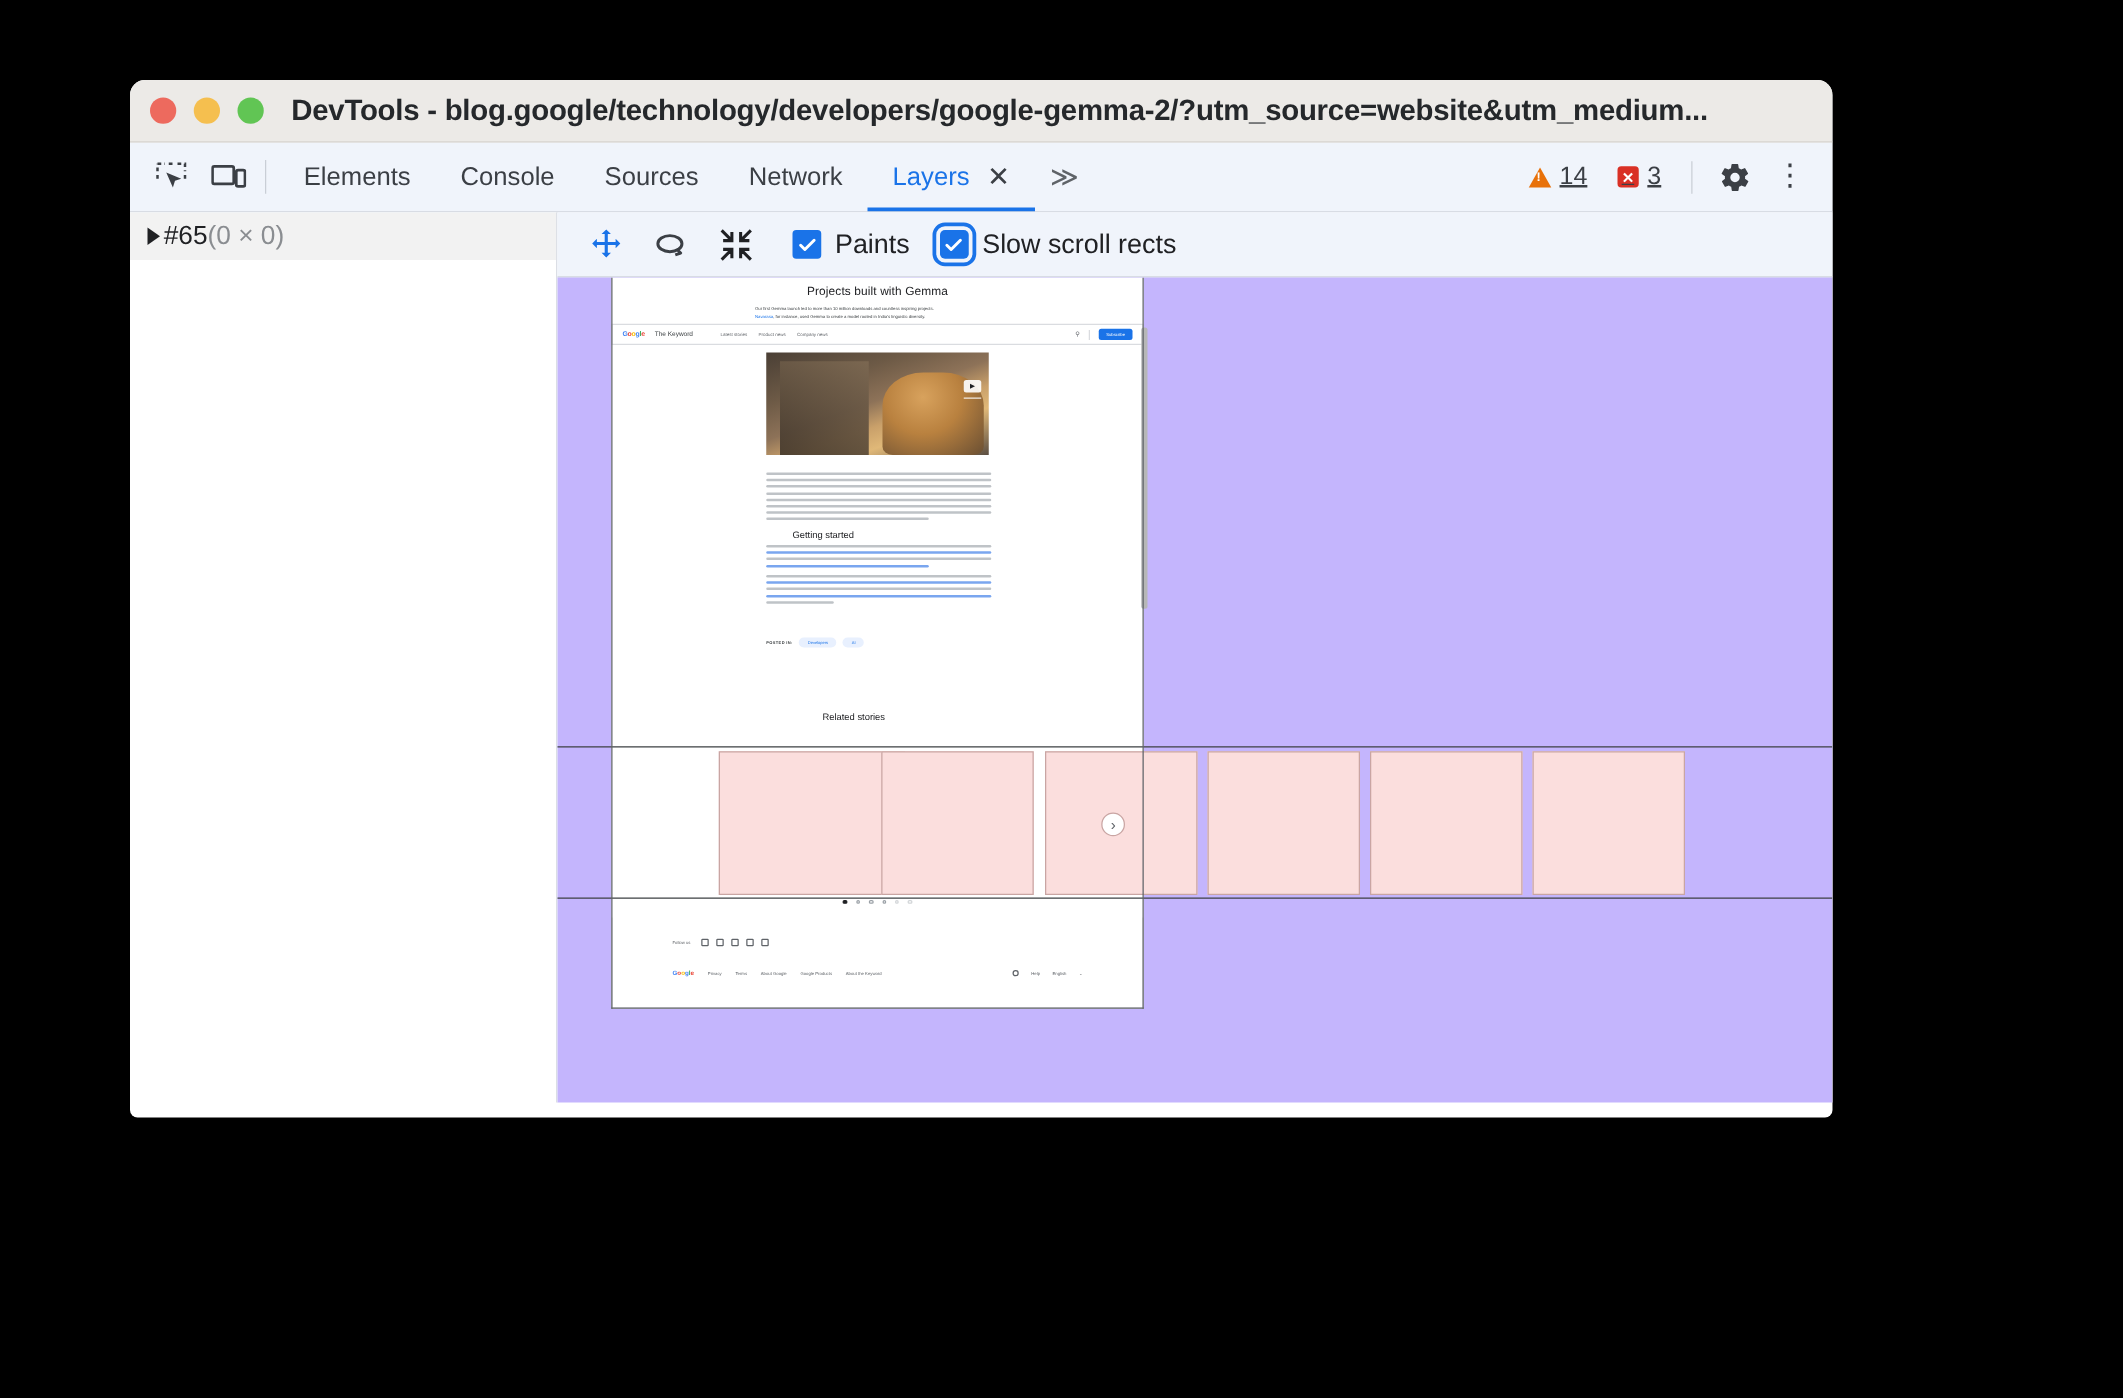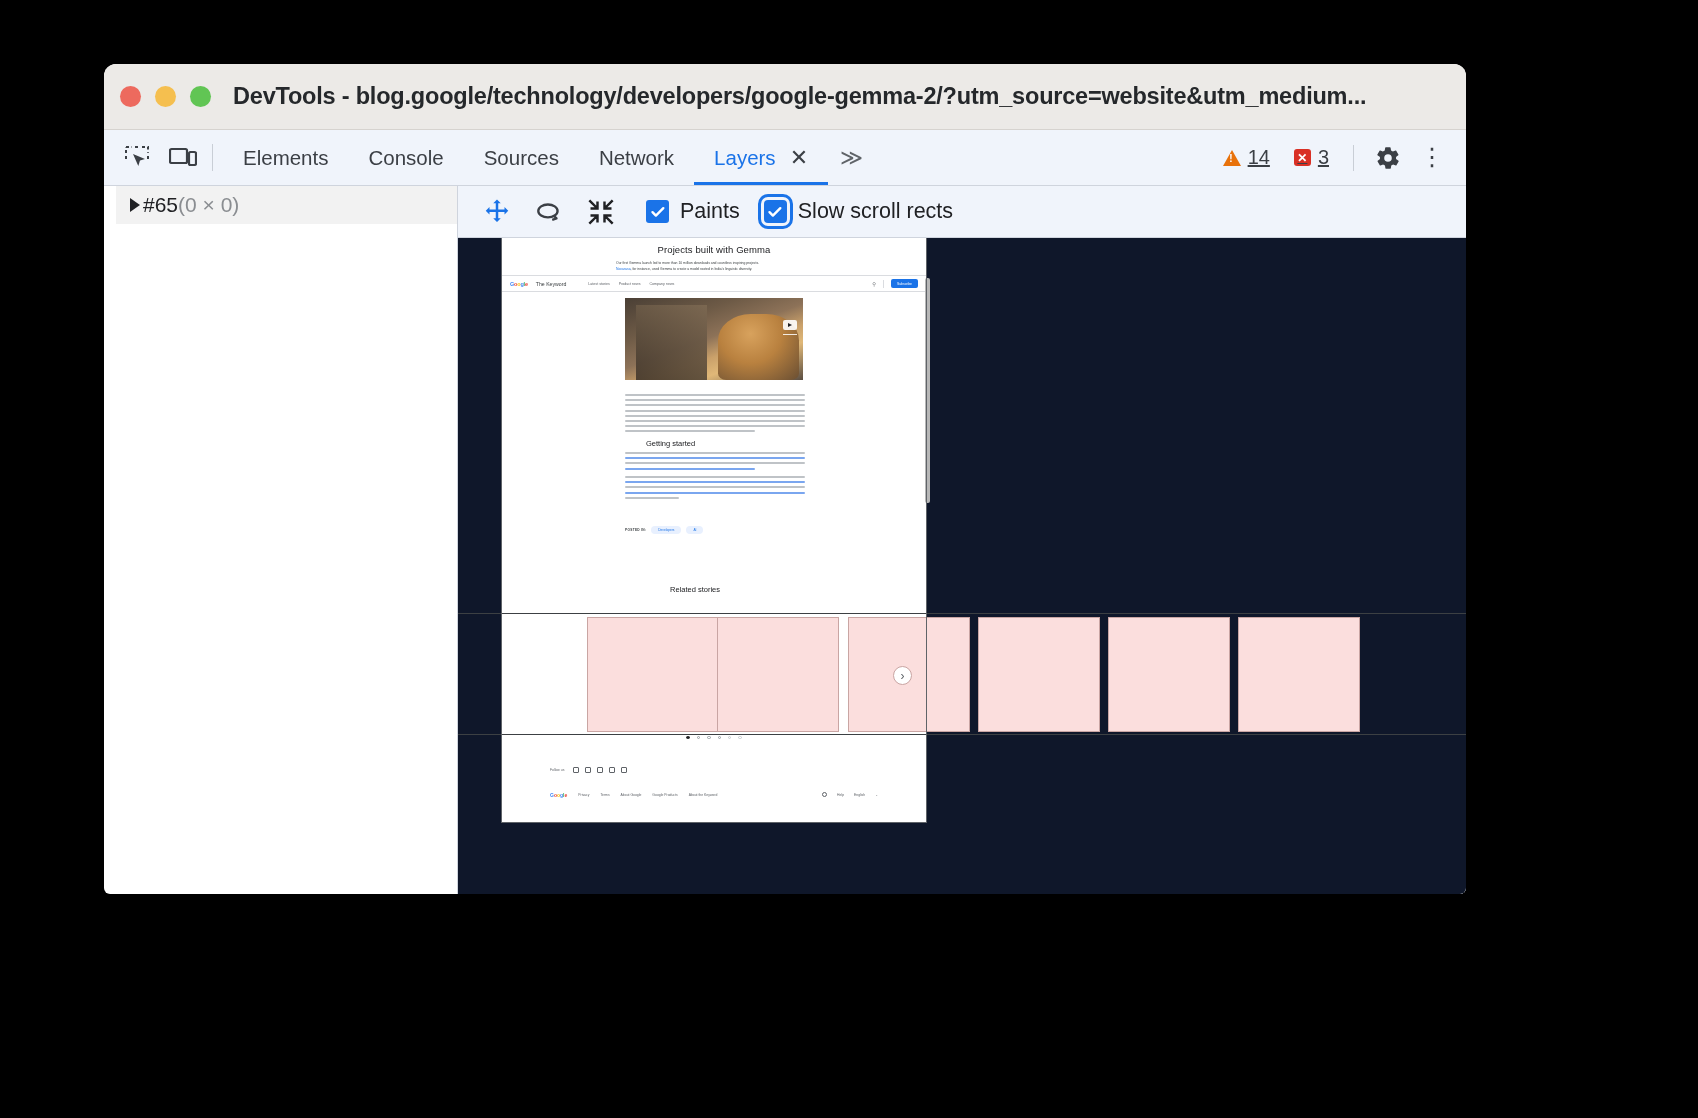--- a/index.html
+++ b/index.html
@@ -17,21 +17,21 @@
     left: 104px; top: 64px;
     width: 1362px; height: 830px;
     background: #ffffff;
     border-radius: 12px 12px 6px 6px;
     overflow: hidden;
     box-shadow: 0 12px 40px rgba(0,0,0,.55);
   }
 
   
   #titlebar {
-    height: 66px;
+    height: 50px;
     background: #eceae7;
     border-bottom: 1px solid #d6d3cf;
     display: flex;
     align-items: center;
     padding: 0 16px;
     position: relative;
   }
   .traffic { display: flex; gap: 14px; align-items: center; }
   .light { width: 21px; height: 21px; border-radius: 50%; }
   .light.red { background: #ed6a5e; }
@@ -127,21 +127,21 @@
   }
   .vsep { width: 1px; height: 26px; background: #c9ced6; margin: 0 10px; }
   .icon-btn {
     width: 40px; height: 40px;
     display: flex; align-items: center; justify-content: center;
     cursor: pointer; color: #3b3f45;
   }
   .dots3 { font-size: 24px; line-height: .6; letter-spacing: 0; }
 
   
-  #split { display: flex; height: 712px; padding-left: 12px; }
+  #split { display: flex; height: 712px; }
 
   #sidebar {
     width: 342px;
     background: #fff;
     border-right: 1px solid #cfd4dd;
     overflow: hidden;
   }
   #tree-row {
     height: 38px;
     background: #f2f2f2;
@@ -194,21 +194,21 @@
     outline: 3px solid #1a73e8;
     outline-offset: 3px;
     border-radius: 4px;
   }
   .cblabel { font-size: 21.5px; color: #202124; }
 
   
   #viewport {
     flex: 1;
     position: relative;
-    background: #0f172a;
+    background: #c4b5fd;
     overflow: hidden;
   }
 
   
   #page {
     position: absolute;
     left: 43px; top: 0px;
     width: 426px; height: 585px;
     background: #fff;
   }

